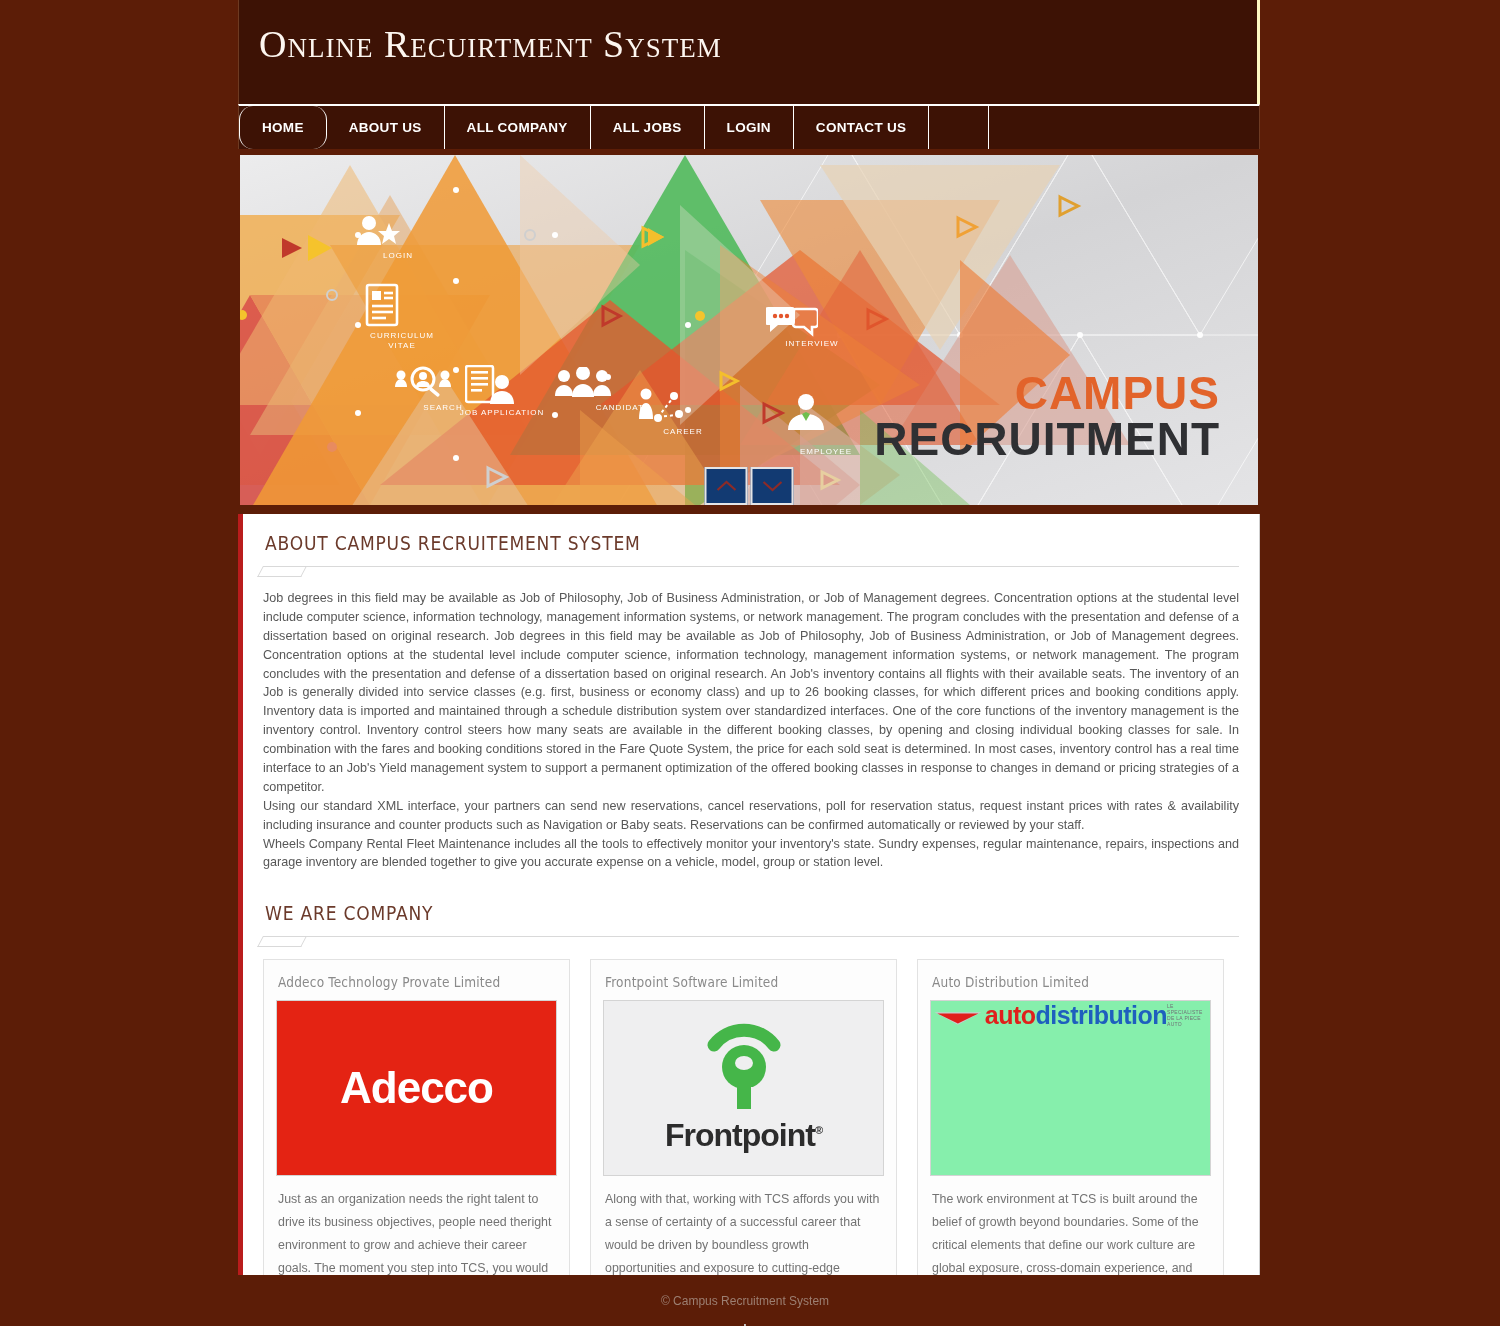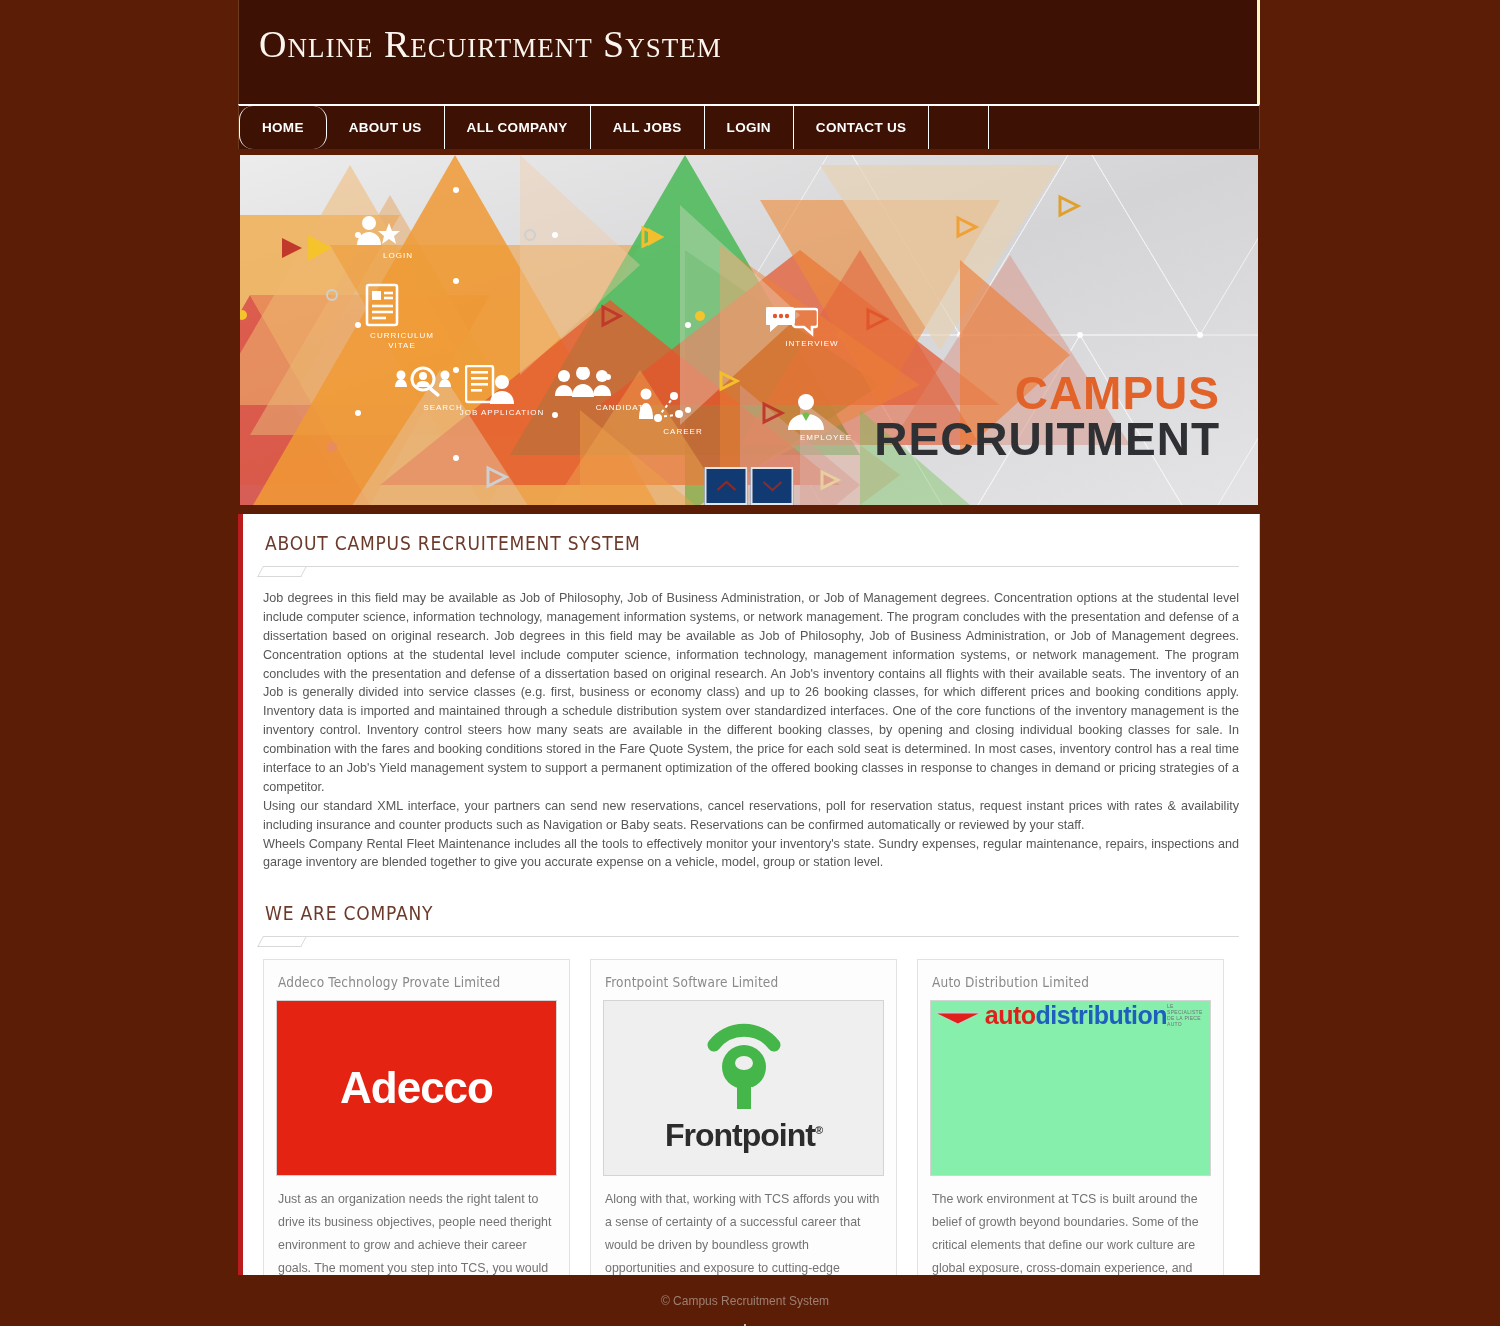--- a/index.html
+++ b/index.html
@@ -508,21 +508,21 @@
     </div>
     <div class="icon-label" style="left:572px; top:184px;">INTERVIEW</div>
 
     <div class="bicon" style="left:565px; top:238px;">
       <svg width="42" height="38" viewBox="0 0 42 38" fill="#ffffff">
         <circle cx="21" cy="9" r="8"></circle>
         <path d="M3 37 c0-10 7-16 18-16 s18 6 18 16 z"></path>
         <path d="M17 21 l4 7 l4 -7 l-4 -2 z" fill="#6fbf4f"></path>
       </svg>
     </div>
-    <div class="icon-label" style="left:586px; top:278px;">EMPLOYEE</div>
+    <div class="icon-label" style="left:586px; top:292px;">EMPLOYEE</div>
 
     <div class="banner-title">
       <span class="t1">CAMPUS</span>
       <span class="t2">RECRUITMENT</span>
     </div>
 
     <div class="slider-nav">
       <div class="slider-btn">
         <svg width="22" height="14" viewBox="0 0 22 14" fill="none" stroke="#8c2b28" stroke-width="2.2">
           <polyline points="2,11 11,3 20,11"></polyline>

